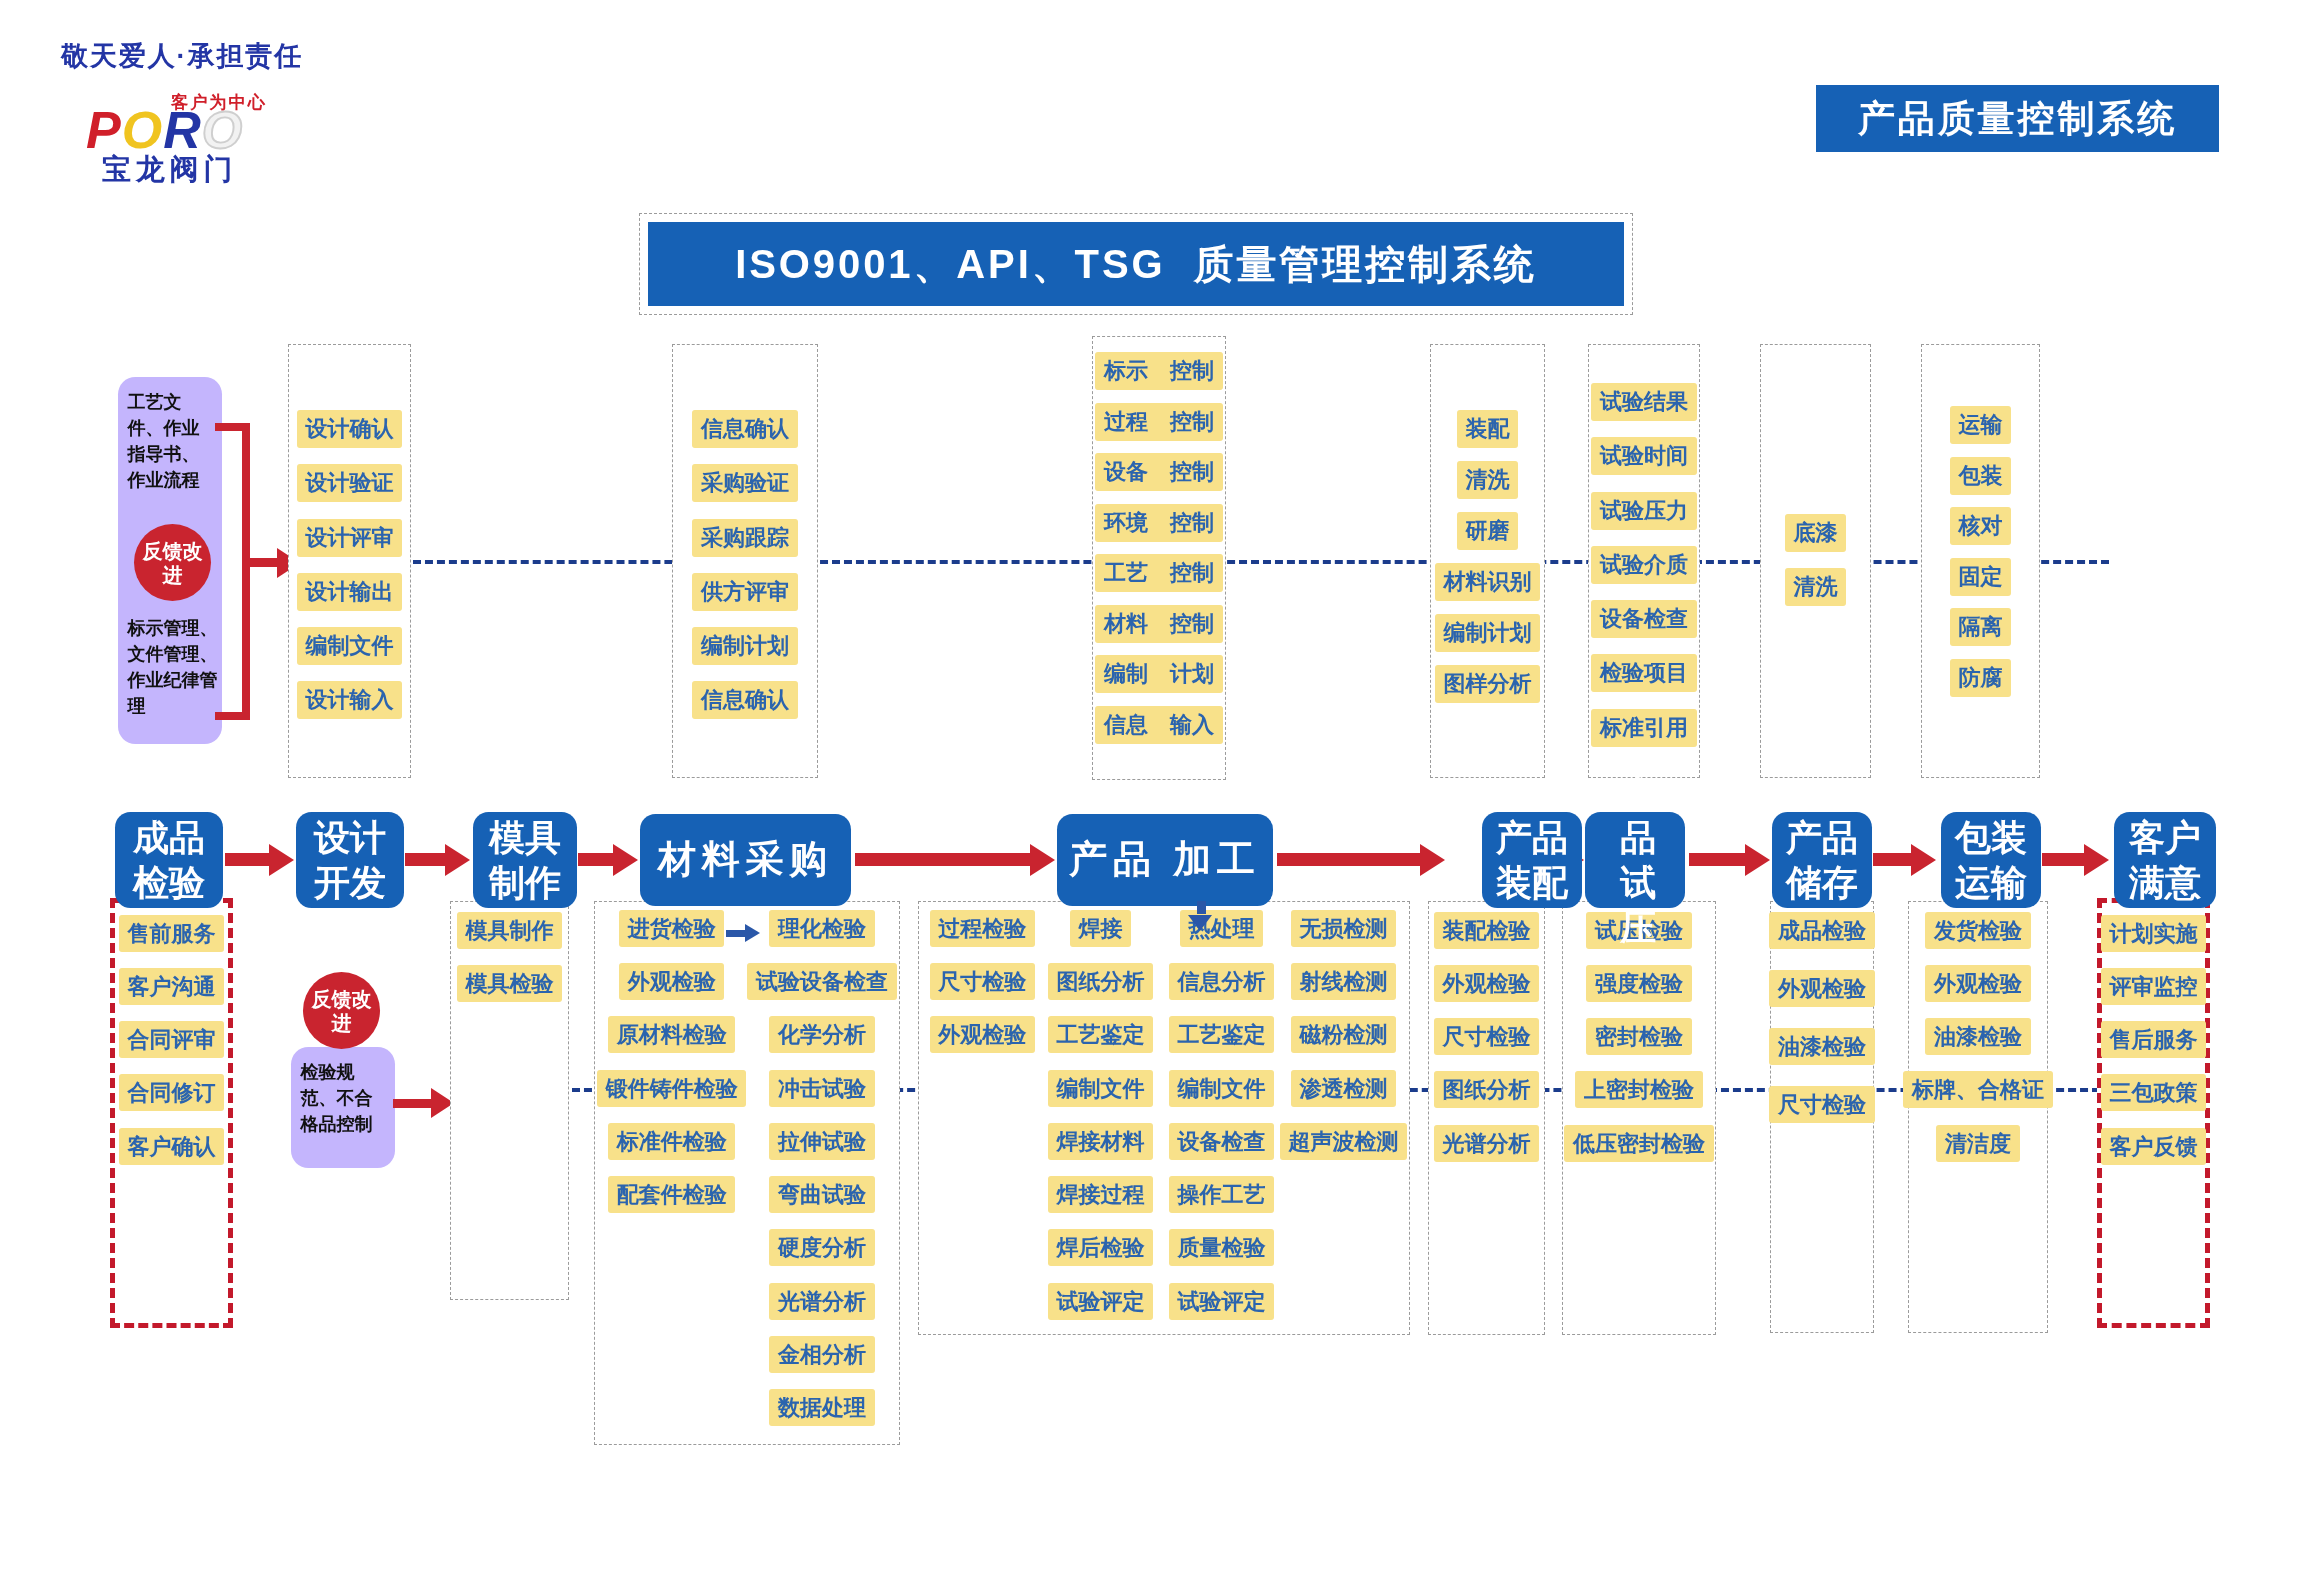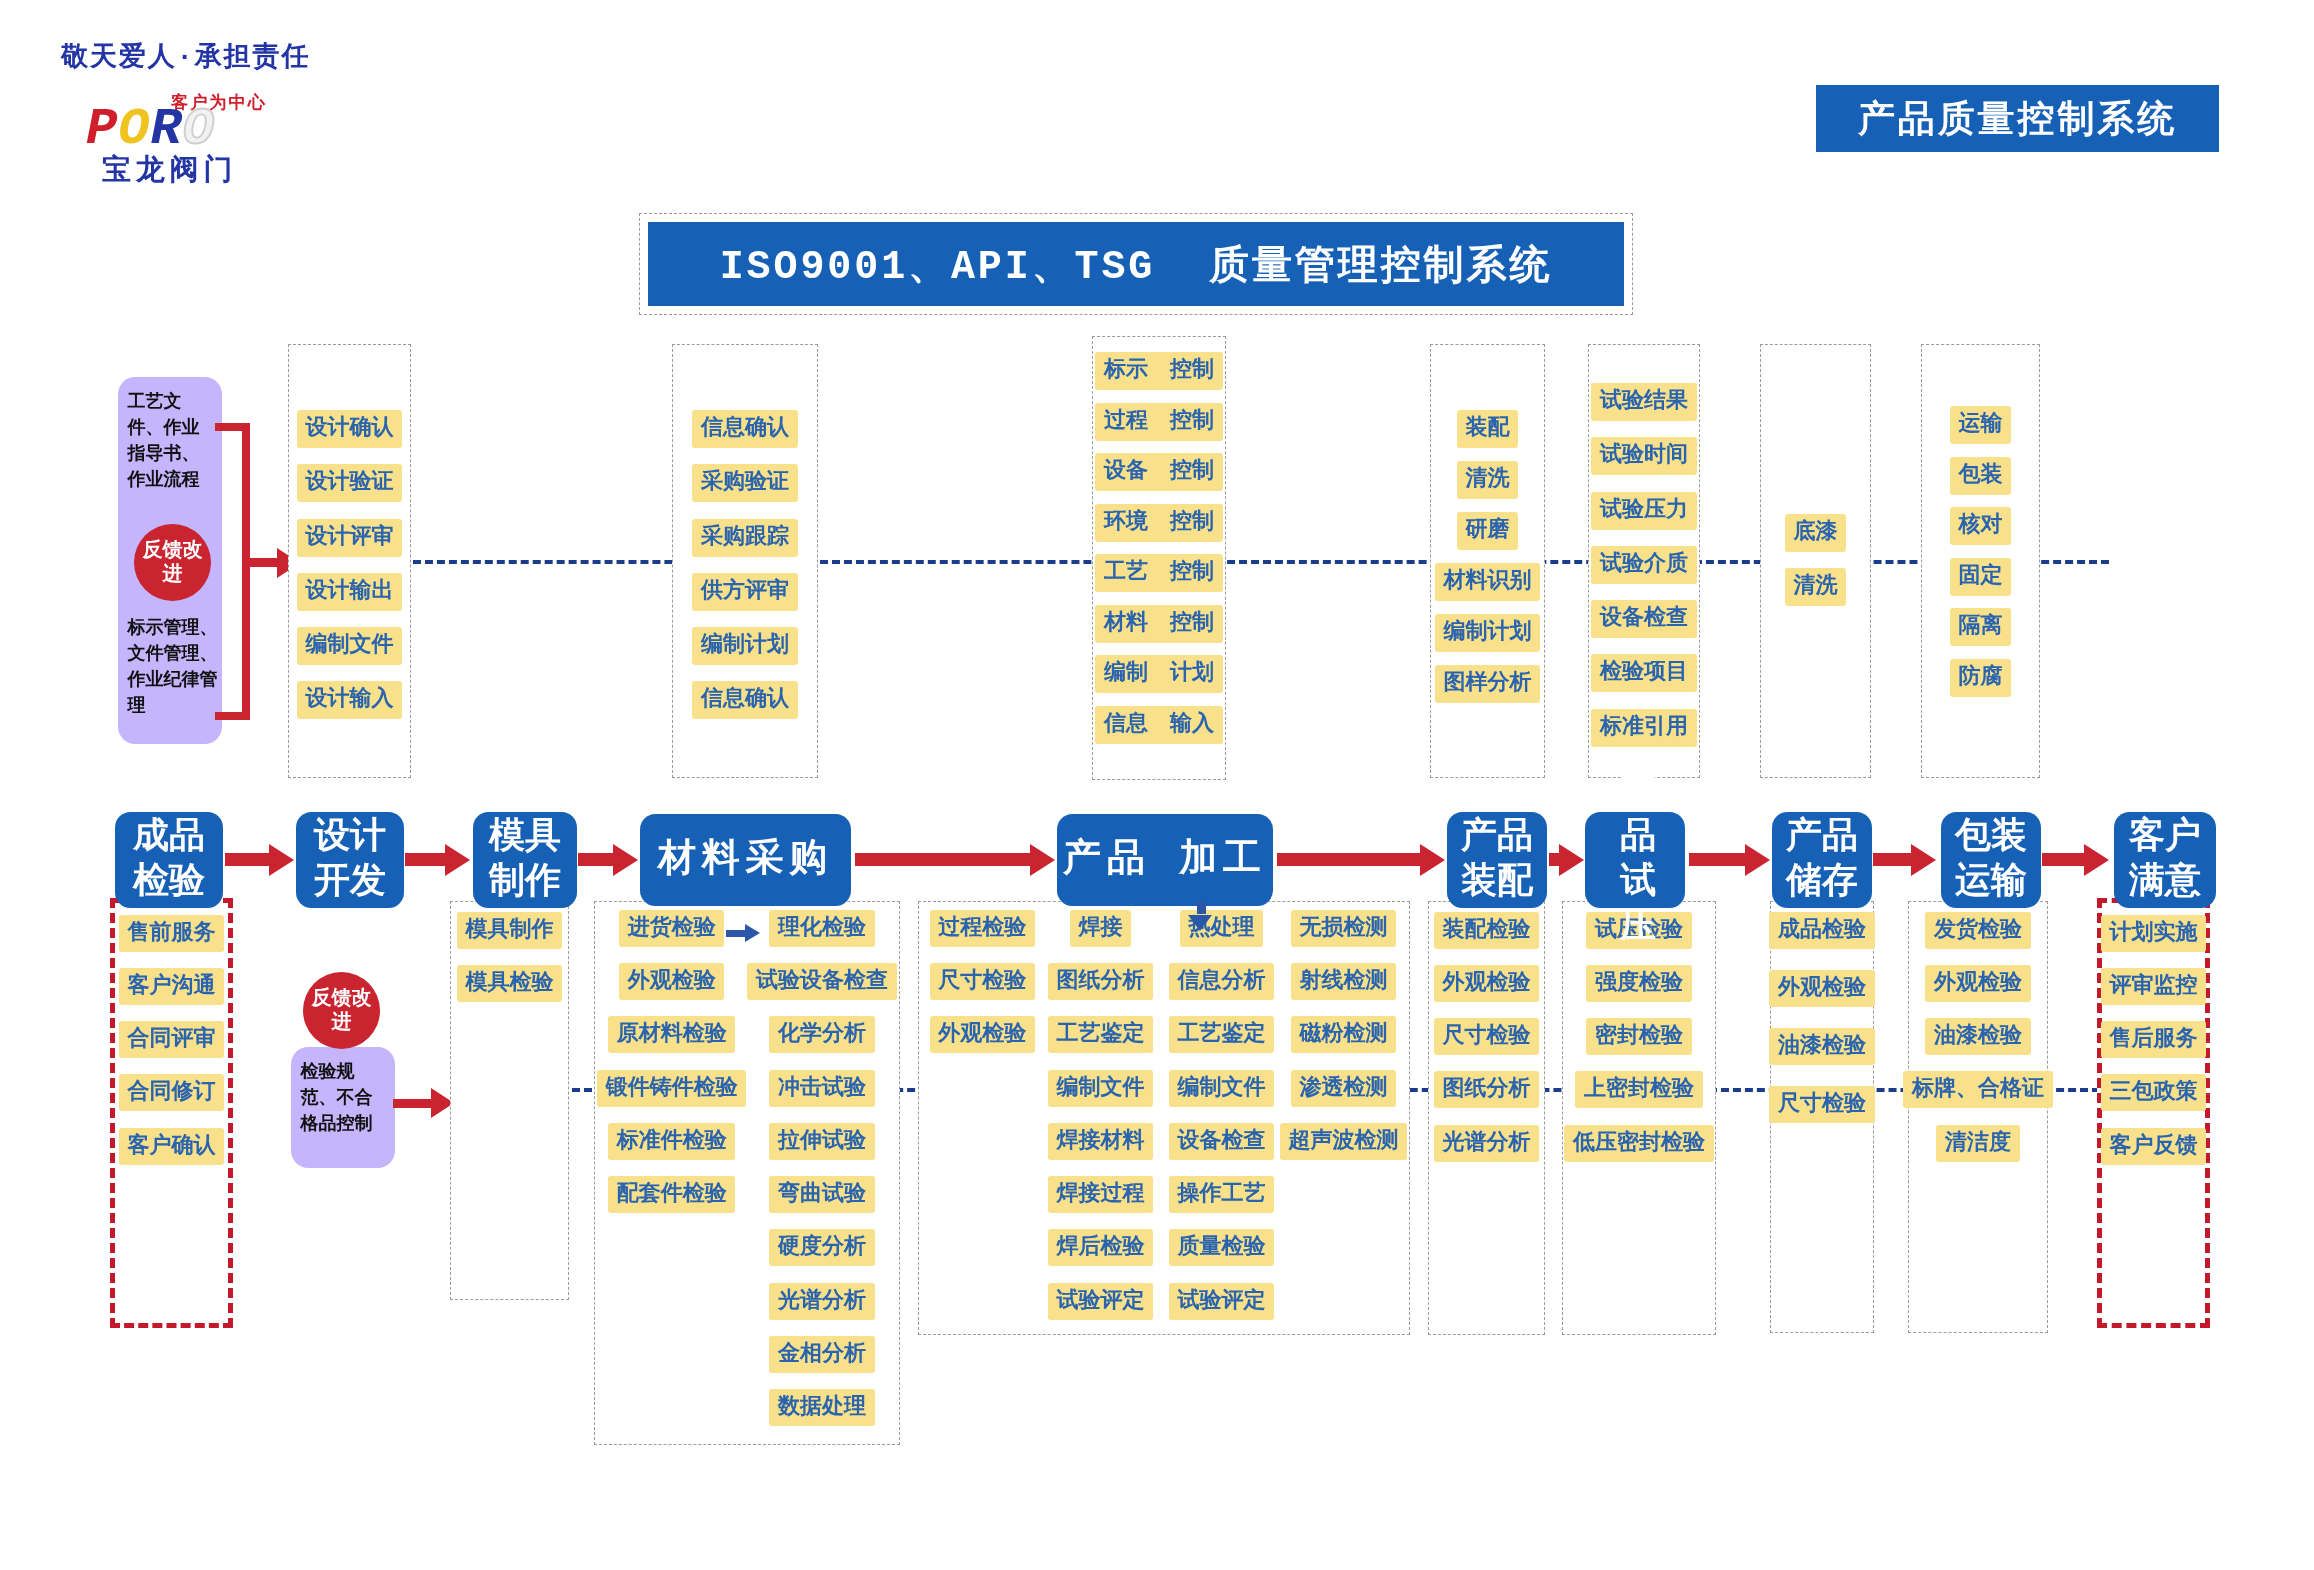--- a/index.html
+++ b/index.html
@@ -1,17 +1,17 @@
 <!DOCTYPE html>
 <html><head>
 <meta charset="utf-8">
 <style>
   html,body{margin:0;padding:0;background:#ffffff;}
   #page{position:relative;width:2314px;height:1461px;background:#ffffff;overflow:hidden;
-        font-family:Liberation Mono, monospace;}
+        font-family:Liberation Sans, sans-serif;}
   
   .slogan{position:absolute;left:61px;top:38px;font-size:27px;font-weight:bold;color:#2335a5;letter-spacing:1.9px;}
   .logo-tagline{position:absolute;left:171px;top:90px;font-size:17.3px;font-weight:bold;color:#d01f2a;letter-spacing:1.9px;}
   .logo-word{position:absolute;left:86px;top:100px;font-size:52px;font-style:italic;font-weight:900;letter-spacing:1px;}
   .logo-word .l1{color:#d01f2a;}
   .logo-word .l2{color:#f0c420;}
   .logo-word .l3{color:#2335a5;}
   .logo-word .l4{color:#f2f2f2;-webkit-text-stroke:1.9px #cfcfcf;}
   .company{position:absolute;left:102px;top:150px;font-size:29px;font-weight:bold;color:#2335a5;letter-spacing:4.8px;}
   .right-banner{position:absolute;left:1816px;top:85px;width:403px;height:67px;background:#1661b5;
@@ -139,21 +139,21 @@
       <span class="tag">固定</span>
       <span class="tag">隔离</span>
       <span class="tag">防腐</span>
     </div>
 
   <div class="stage two" style="left:115px;top:812px;width:108px;height:96px;">成品检验</div>
   <div class="stage two" style="left:296px;top:812px;width:108px;height:96px;">设计开发</div>
   <div class="stage two" style="left:473px;top:812px;width:104px;height:96px;">模具制作</div>
   <div class="stage wide" style="left:640px;top:814px;width:211px;height:92px;">材料采购</div>
   <div class="stage wide" style="left:1057px;top:814px;width:216px;height:92px;">产品 加工</div>
-  <div class="stage two" style="left:1447px;top:812px;width:100px;height:96px;">产品装配</div>
+  <div class="stage two" style="left:1482px;top:812px;width:100px;height:96px;">产品装配</div>
   <div class="stage two" style="left:1585px;top:812px;width:100px;height:96px;padding-left:20px;">产品试压</div>
   <div class="stage two" style="left:1772px;top:812px;width:100px;height:96px;">产品储存</div>
   <div class="stage two" style="left:1941px;top:812px;width:100px;height:96px;">包装运输</div>
   <div class="stage two" style="left:2114px;top:812px;width:102px;height:96px;">客户满意</div>
 
   <div class="harrow" style="left:225px;top:843px;width:69px;">
       <div class="stem"></div>
       <div class="head"></div>
     </div>
   <div class="harrow" style="left:405px;top:843px;width:65px;">

